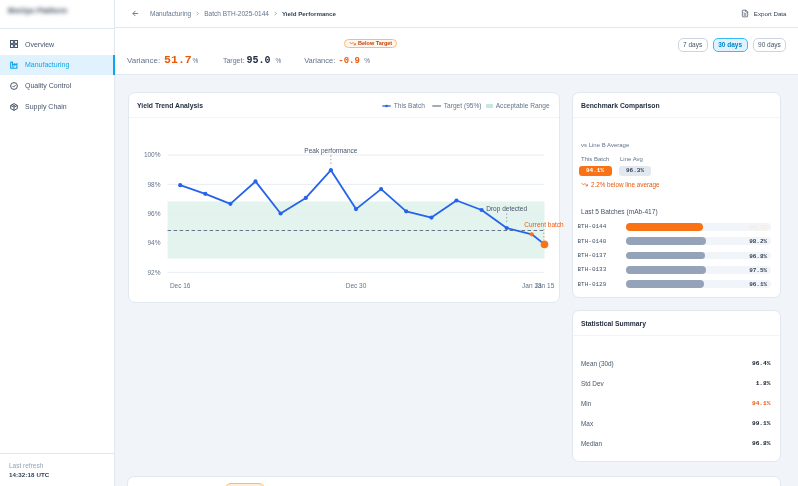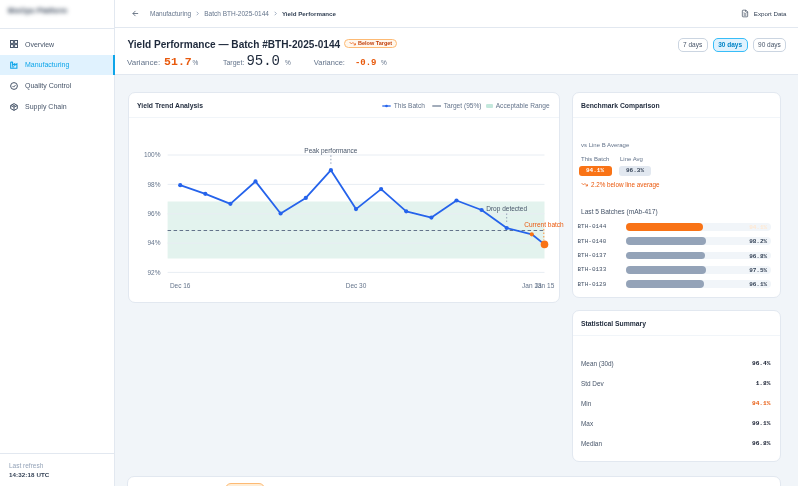--- a/index.html
+++ b/index.html
@@ -32,22 +32,22 @@
   
   .pagehead { position:absolute; left:115px; top:28px; width:683px; height:47px; background:#fff; border-bottom:1px solid #e2e8f0; }
   .title { position:absolute; left:12.4px; top:10.6px; font-size:10.1px; font-weight:700; color:#1e293b; letter-spacing:0; }
   .badge { position:absolute; left:229px; top:10.7px; height:9px; display:flex; align-items:center; padding:0 4px; border:1px solid #fdba74; background:#fff7ed; border-radius:4.5px; color:#c2410c; font-size:5.5px; font-weight:700; }
   .badge svg { margin-right:2px; }
   .metrics { position:absolute; left:12px; top:23.8px; display:flex; align-items:baseline; line-height:1.32; }
   .metrics .lab { font-size:8px; color:#64748b; }
   .lab2 { font-size:7px; color:#64748b; }
   .lab3 { font-size:7.5px; color:#64748b; }
   .m-cur { font-family:"Liberation Mono", monospace; font-size:11.5px; font-weight:700; color:#e8590c; margin-left:3.9px; }
-  .m-val { font-family:"Liberation Mono", monospace; font-size:14px; font-weight:400; color:#1e293b; margin-left:2px; }
-  .m-var { font-family:"Liberation Mono", monospace; font-size:9px; font-weight:700; color:#e8590c; margin-left:10px; }
+  .m-val { font-family:"Liberation Mono", monospace; font-size:10px; font-weight:700; color:#1e293b; margin-left:2px; }
+  .m-var { font-family:"Liberation Mono", monospace; font-size:9px; font-weight:700; color:#e8590c; margin-left:3px; }
   .pct { font-size:6.5px; color:#64748b; }
   .pct.p1 { margin-left:0.8px; } .pct.p2 { margin-left:5px; } .pct.p3 { margin-left:4.4px; }
   .gp1 { margin-left:24.7px; } .gp2 { margin-left:23px; }
   .ranges { position:absolute; right:11.7px; top:9.8px; display:flex; }
   .rbtn { height:14.3px; display:flex; align-items:center; padding:0 4.5px; border:1px solid #cbd5e1; background:#fff; border-radius:5px; color:#475569; font-size:6.5px; margin-left:5px; }
   .rbtn.sel { border:1px solid #38bdf8; background:#e0f2fe; color:#0284c7; font-weight:700; }
 
   
   .card { position:absolute; background:#fff; border:1px solid #e2e8f0; border-radius:7px; }
   .card-h { height:25px; border-bottom:1px solid #f1f5f9; display:flex; align-items:center; padding:0 8px; font-size:6.8px; font-weight:700; color:#1e293b; }
@@ -161,21 +161,20 @@
         <path d="M14 2v4a2 2 0 0 0 2 2h4"></path>
         <path d="M10 9H8"></path>
         <path d="M16 13H8"></path>
         <path d="M16 17H8"></path>
       </svg>
     Export Data
   </div>
 </div>
 
 <div class="pagehead">
-  <div class="title">Yield Performance — Batch #BTH-2025-0144</div>
   <div class="badge">
     <svg width="7" height="7" viewBox="0 0 24 24" fill="none" stroke="#ea580c" stroke-width="2.5">
         <polyline points="22 17 13.5 8.5 8.5 13.5 2 7"></polyline>
         <polyline points="16 17 22 17 22 11"></polyline>
       </svg>
     Below Target
   </div>
   <div class="metrics">
     <span class="lab">Variance:</span>
       <span class="m-cur">51.7</span>

